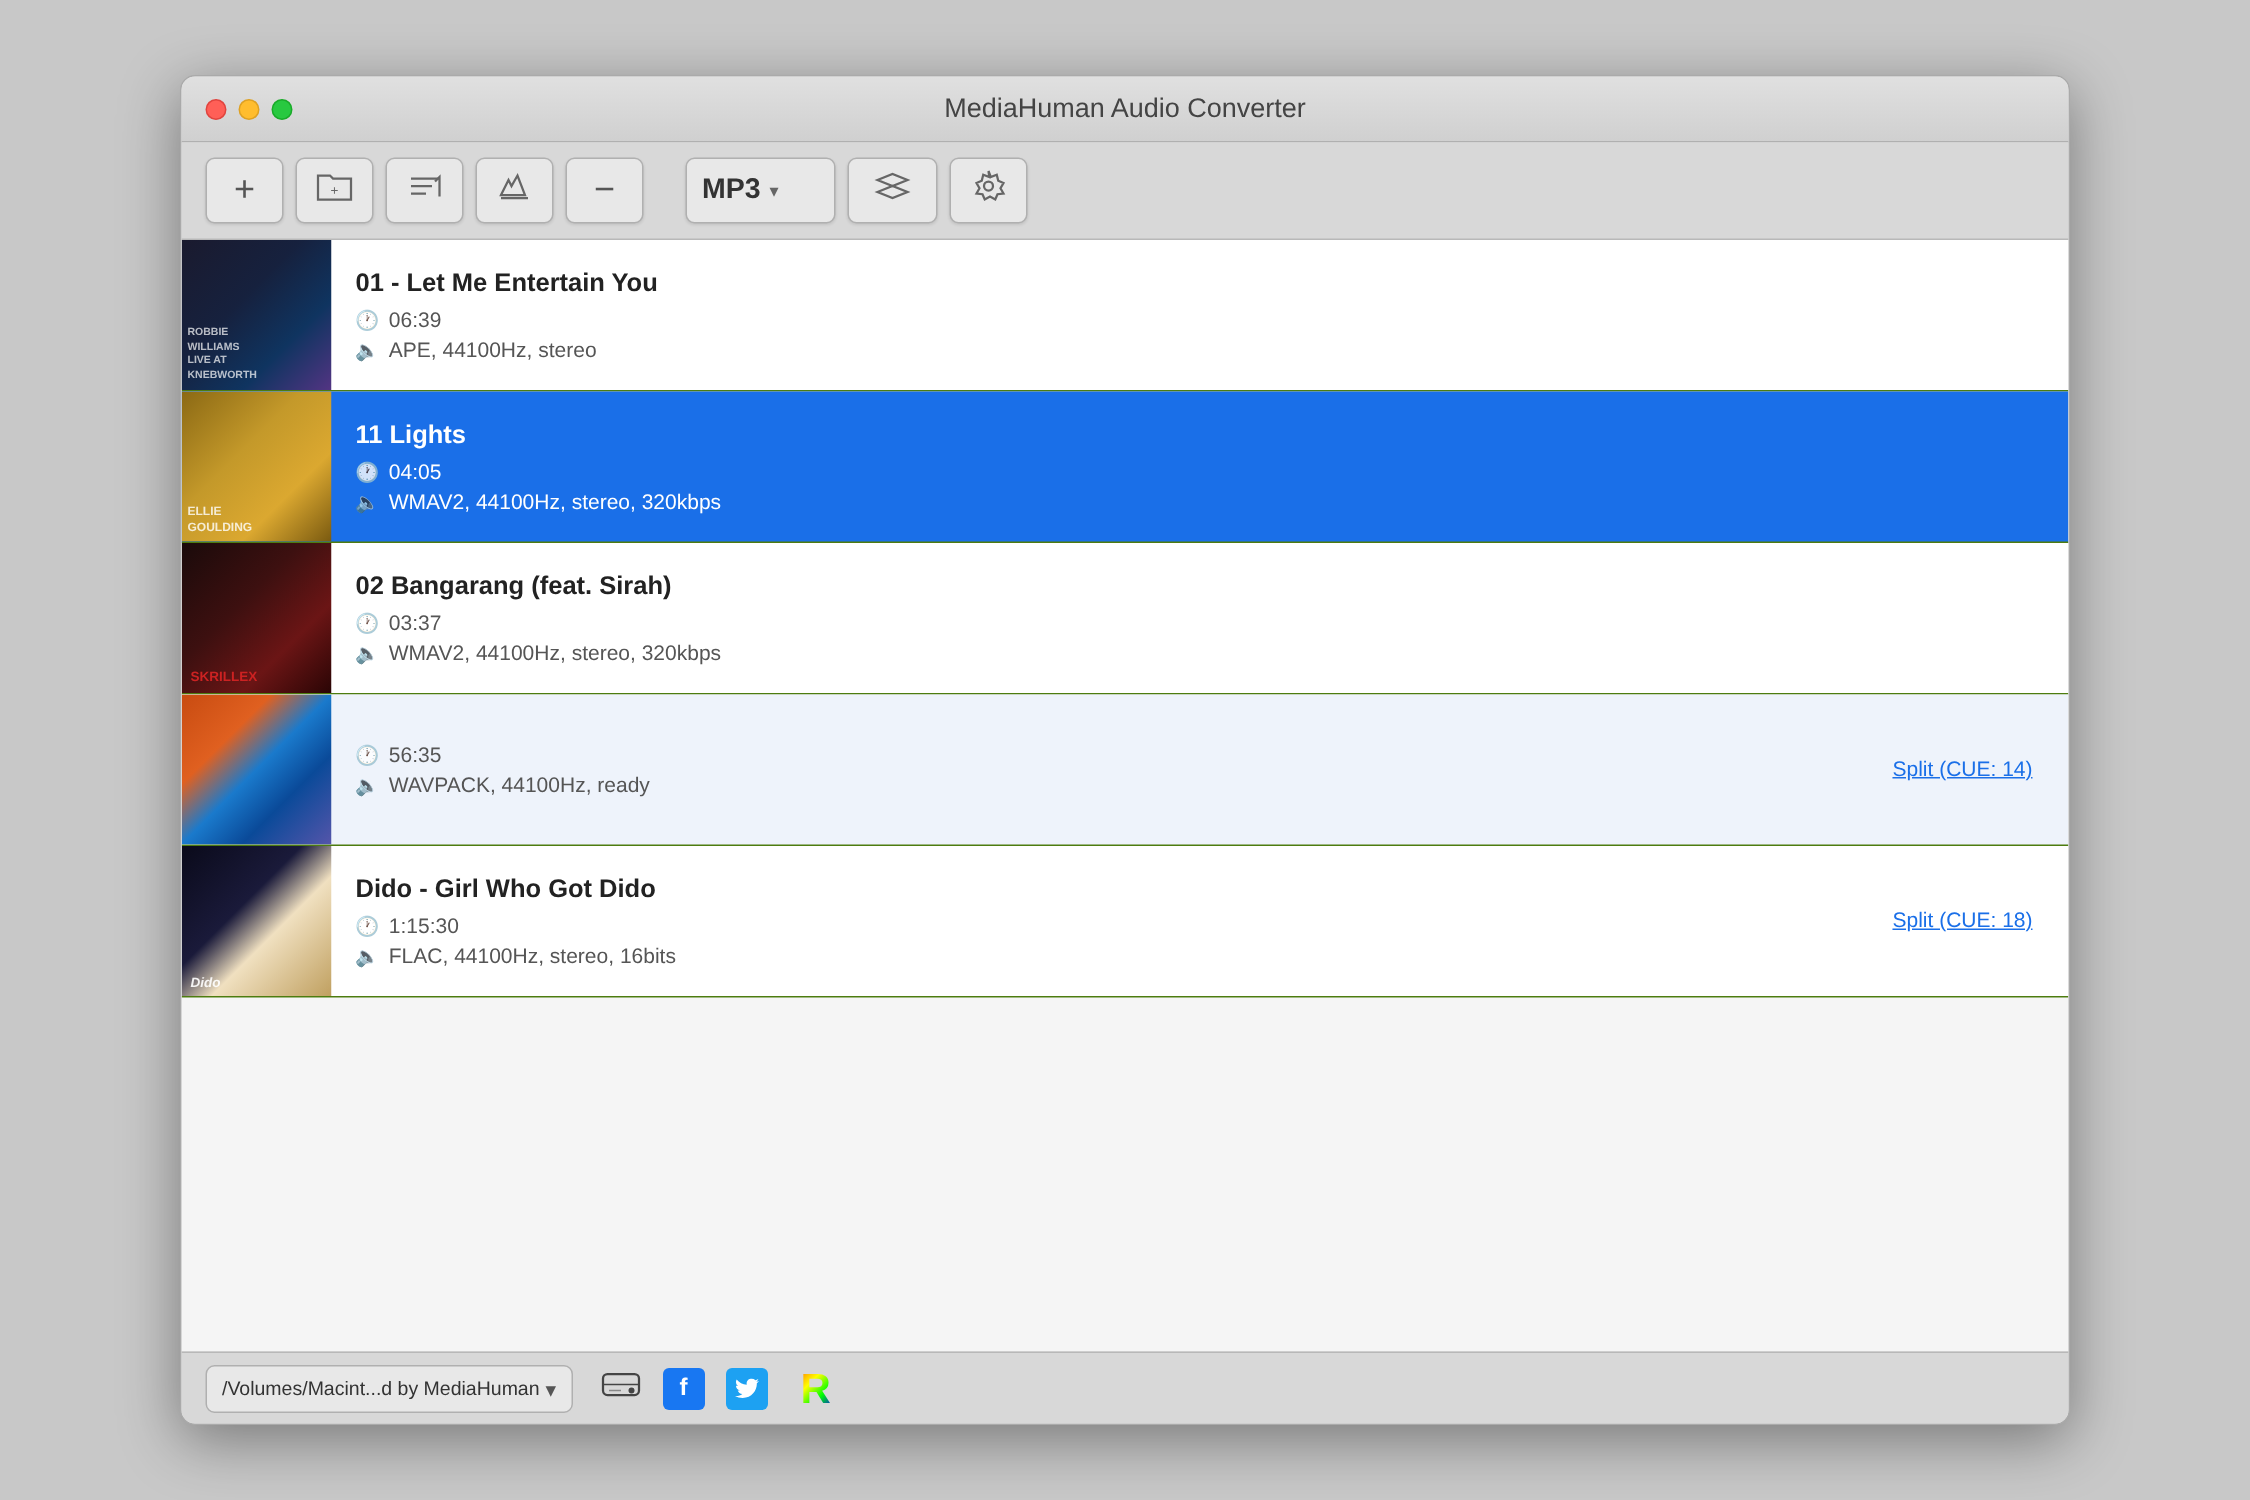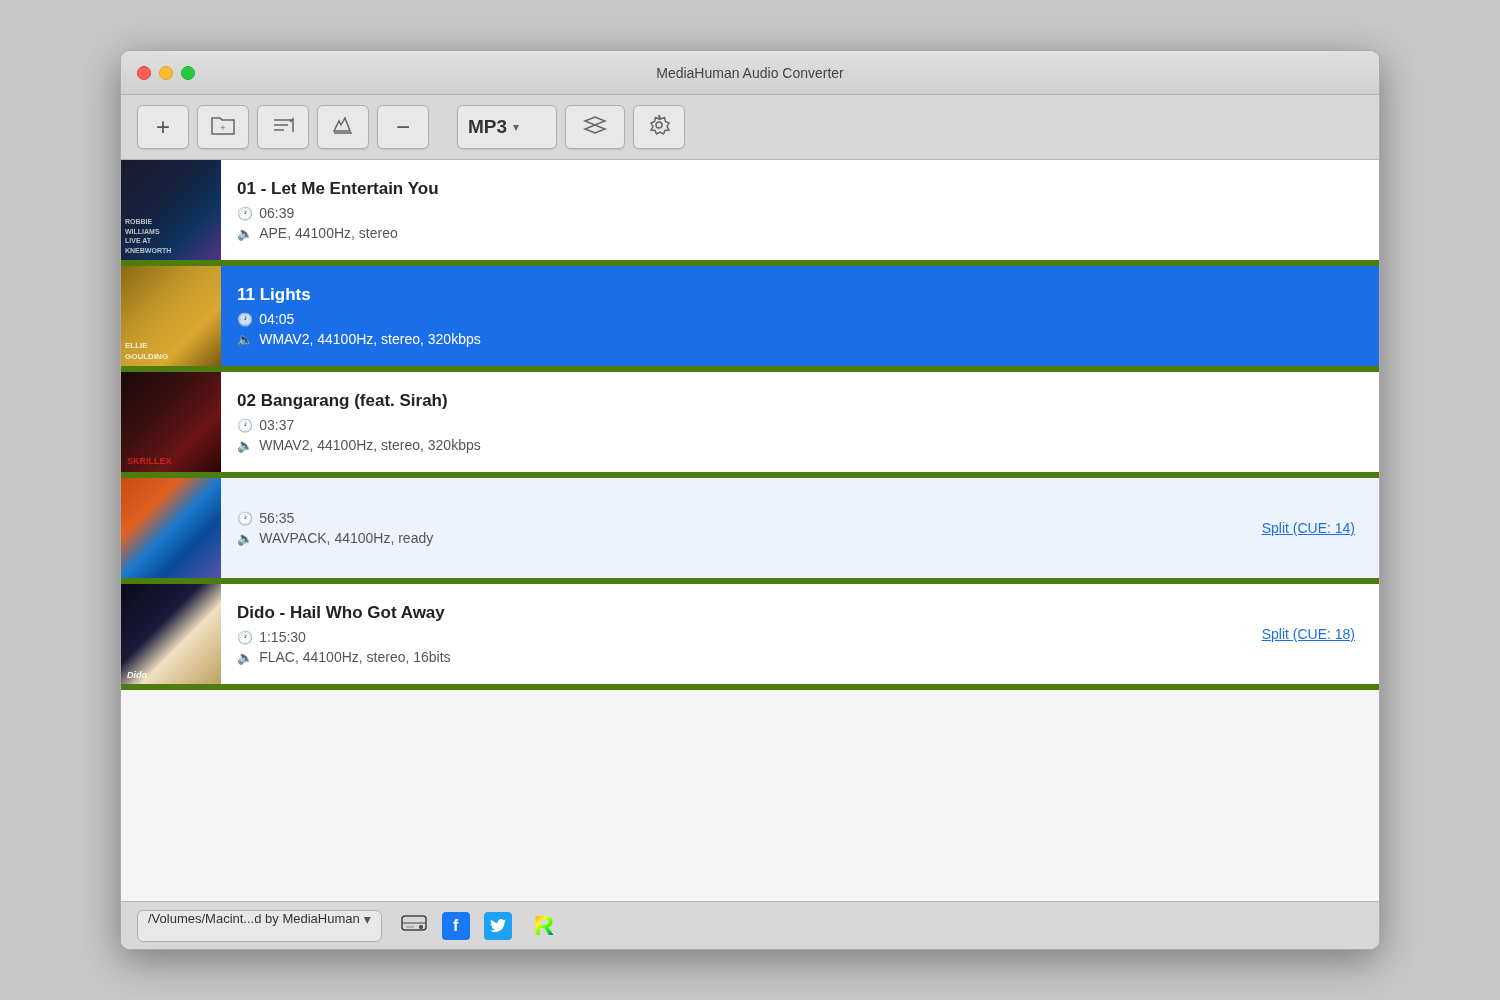--- a/index.html
+++ b/index.html
@@ -51,21 +51,21 @@
     }
 
     .tl-red { background: #ff5f57; border: 1px solid #e0443e; }
     .tl-yellow { background: #ffbd2e; border: 1px solid #dea123; }
     .tl-green { background: #28c940; border: 1px solid #1aab29; }
 
     .title-text {
       position: absolute;
       left: 50%;
       transform: translateX(-50%);
-      font-size: 14px;
+      font-size: 18px;
       color: #444;
       font-weight: 500;
       text-align: center;
     }
 
     
     .toolbar {
       background: #d8d8d8;
       padding: 10px 16px;
       display: flex;
@@ -121,21 +121,21 @@
     .track-list {
       flex: 1;
       overflow-y: auto;
       background: #f5f5f5;
     }
 
     .track-item {
       display: flex;
       align-items: center;
       padding: 0;
-      border-bottom: 6px solid #4d7c0f;
+      border-bottom: 1px solid #4d7c0f;
       min-height: 100px;
       background: white;
     }
 
     .track-item.selected {
       background: #1a6fe8;
     }
 
     .track-item.alt {
       background: #eef3fb;
@@ -306,21 +306,21 @@
     }
 
     .path-selector {
       background: #e8e8e8;
       border: 1px solid #b0b0b0;
       border-radius: 6px;
       padding: 0 10px;
       font-size: 13px;
       color: #333;
       display: flex;
-      align-items: flex-start;
+      align-items: center;
       gap: 4px;
       cursor: pointer;
       height: 32px;
     }
 
     .status-icons {
       display: flex;
       align-items: center;
       gap: 10px;
     }
@@ -535,21 +535,21 @@
       <div class="track-action">
         <a class="split-link">Split (CUE: 14)</a>
       </div>
     </div>
 
     <div class="track-item">
       <div class="track-album-art">
         <div class="art-dido"></div>
       </div>
       <div class="track-info">
-        <div class="track-title">Dido - Hail Who Got Away</div>
+        <div class="track-title">Dido - Girl Who Got Dido</div>
         <div class="track-meta">
           <div class="track-meta-row">
             <span class="meta-icon">🕐</span>
             <span>1:15:30</span>
           </div>
           <div class="track-meta-row">
             <span class="meta-icon">🔈</span>
             <span>FLAC, 44100Hz, stereo, 16bits</span>
           </div>
         </div>

